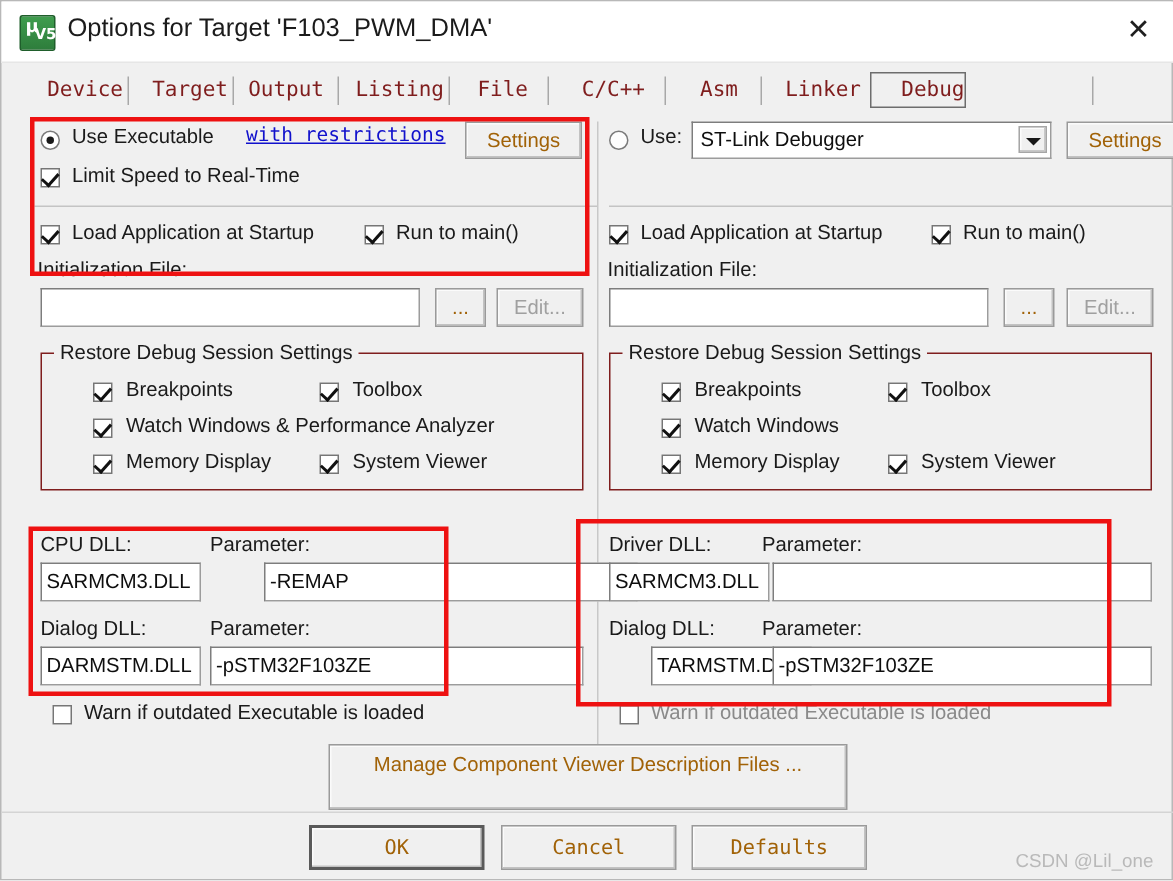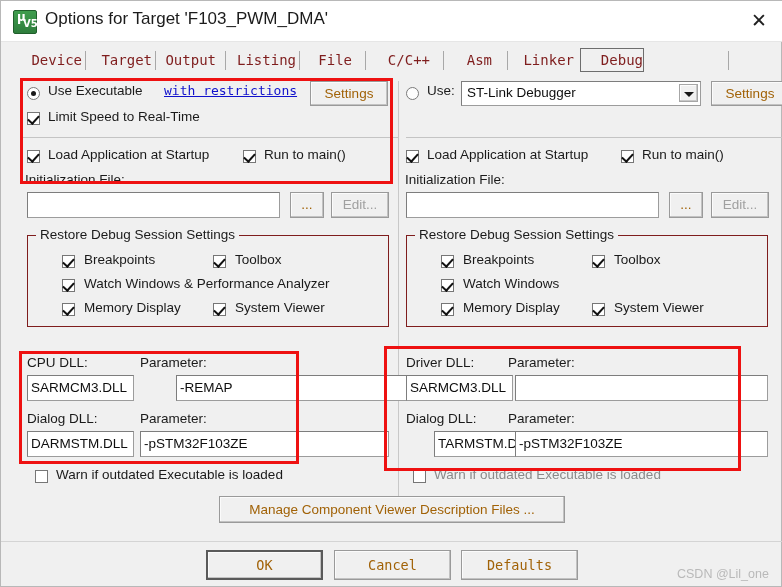--- a/index.html
+++ b/index.html
@@ -385,21 +385,21 @@
 
     <div class="lbl" style="left:5px; top:333px;">Dialog DLL:</div>
     <div class="lbl" style="left:107px; top:333px;">Parameter:</div>
     <div class="txtbox" style="left:5px; top:353px; width:107px; height:26px; line-height:24px;margin-left:28px;">TARMSTM.DLL</div>
     <div class="txtbox" style="left:114px; top:353px; width:253px; height:26px; line-height:24px;">-pSTM32F103ZE</div>
 
     <div class="cb" style="left:12px; top:392px;"></div>
     <div class="lbl dim" style="left:33px; top:389px;">Warn if outdated Executable is loaded</div>
   </div>
 
-  <div class="btn" style="left:218px; top:495px; width:346px; height:27px; line-height:26px;">Manage Component Viewer Description Files ...</div>
+  <div class="btn" style="left:218px; top:495px; width:346px; height:44px; line-height:26px;">Manage Component Viewer Description Files ...</div>
 
   <div id="footer-sep"></div>
   <div class="btn mono default" style="left:205px; top:549px; width:117px; height:30px; line-height:27px;">OK</div>
   <div class="btn mono" style="left:333px; top:549px; width:117px; height:30px; line-height:28px;">Cancel</div>
   <div class="btn mono" style="left:460px; top:549px; width:117px; height:30px; line-height:28px;">Defaults</div>
 
   <div class="redbox" style="left:19px;  top:77px;  width:373px; height:106px;"></div>
   <div class="redbox" style="left:18px;  top:350px; width:280px; height:113px;"></div>
   <div class="redbox" style="left:383px; top:345px; width:357px; height:125px;"></div>
 

